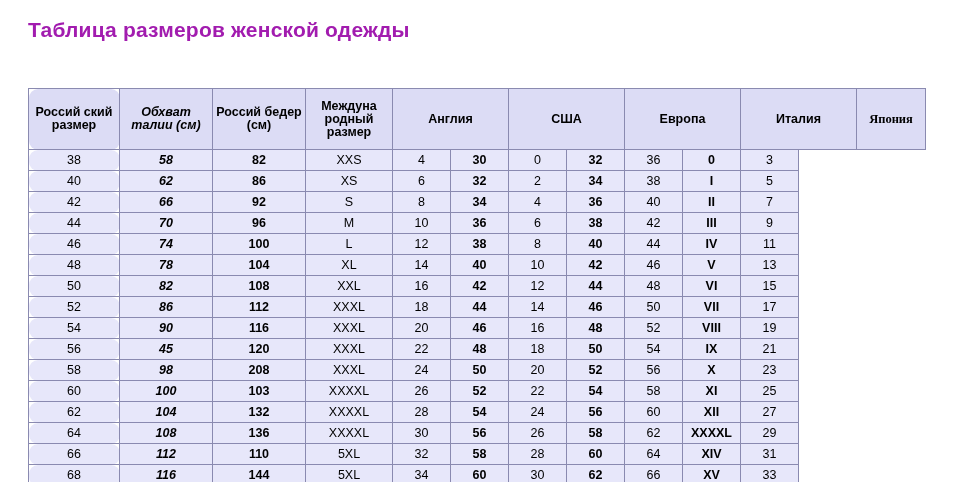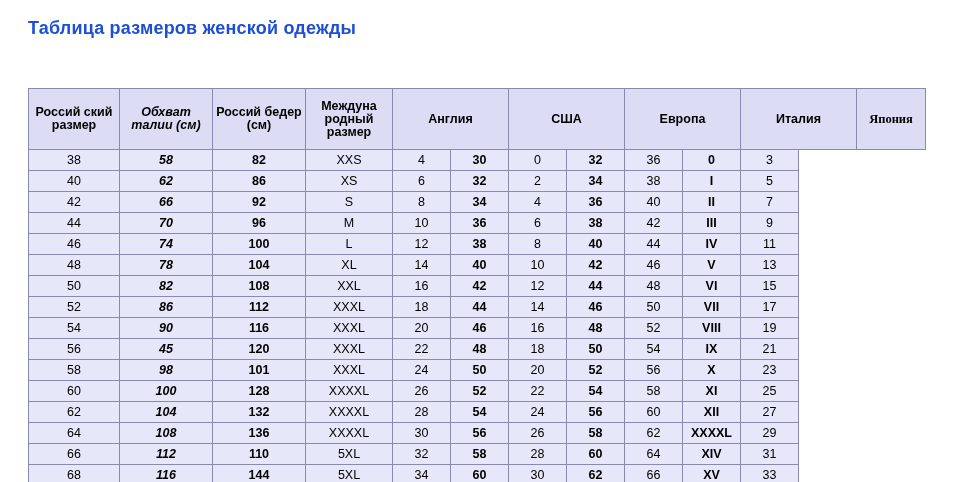--- a/index.html
+++ b/index.html
@@ -17,23 +17,23 @@
   .page {
     position: relative;
     width: 953px;
     height: 482px;
     box-sizing: border-box;
   }
   .page-title {
     position: absolute;
     left: 28px;
     top: 18px;
-    font-size: 18px;
+    font-size: 21px;
     font-weight: bold;
-    color: #1d4ed8;
+    color: #a21caf;
     letter-spacing: 0.2px;
   }
   .table-wrap {
     position: absolute;
     left: 28px;
     top: 88px;
     width: 898px;
   }
   table.size-table {
     border-collapse: collapse;
@@ -60,21 +60,21 @@
   table.size-table tbody td {
     background: #e7e7fa;
     font-size: 12.5px;
   }
   table.size-table tbody td.plain {
     font-weight: normal;
   }
   table.size-table tbody td.bold {
     font-weight: bold;
   }
-  .col-ru   { width: 84px; }
+  .col-ru   { width: 84px; border-radius: 9px; }
   .col-waist{ width: 86px; font-style: italic; }
   .col-hip  { width: 86px; }
   .col-intl { width: 80px; }
   .col-uk-a { width: 64px; }
   .col-uk-b { width: 64px; }
   .col-us-a { width: 52px; }
   .col-us-b { width: 52px; }
   .col-eu-a { width: 52px; }
   .col-eu-b { width: 52px; }
   .col-it-a { width: 62px; }
@@ -229,34 +229,34 @@
             <td class="col-uk-b bold">48</td>
             <td class="col-us-a plain">18</td>
             <td class="col-us-b bold">50</td>
             <td class="col-eu-a plain">54</td>
             <td class="col-eu-b bold">IX</td>
             <td class="col-it-a plain">21</td>
           </tr>
           <tr>
             <td class="col-ru plain">58</td>
             <td class="col-waist bold">98</td>
-            <td class="col-hip bold">101</td>
+            <td class="col-hip bold">208</td>
             <td class="col-intl plain">XXXL</td>
             <td class="col-uk-a plain">24</td>
             <td class="col-uk-b bold">50</td>
             <td class="col-us-a plain">20</td>
             <td class="col-us-b bold">52</td>
             <td class="col-eu-a plain">56</td>
             <td class="col-eu-b bold">X</td>
             <td class="col-it-a plain">23</td>
           </tr>
           <tr>
             <td class="col-ru plain">60</td>
             <td class="col-waist bold">100</td>
-            <td class="col-hip bold">128</td>
+            <td class="col-hip bold">103</td>
             <td class="col-intl plain">XXXXL</td>
             <td class="col-uk-a plain">26</td>
             <td class="col-uk-b bold">52</td>
             <td class="col-us-a plain">22</td>
             <td class="col-us-b bold">54</td>
             <td class="col-eu-a plain">58</td>
             <td class="col-eu-b bold">XI</td>
             <td class="col-it-a plain">25</td>
           </tr>
           <tr>

